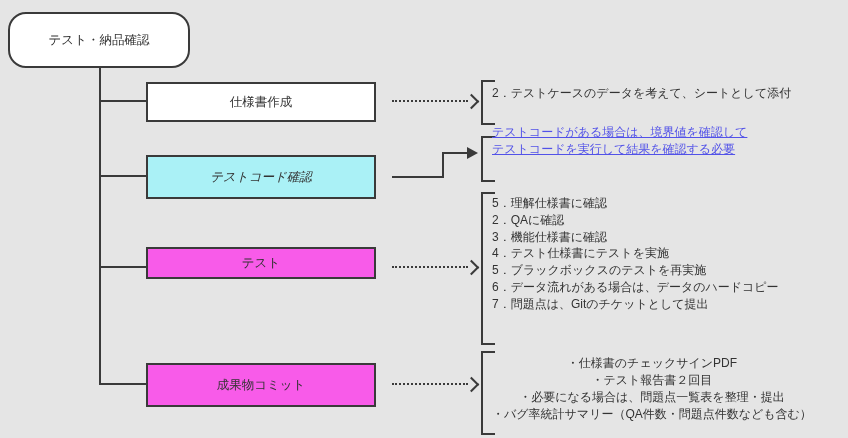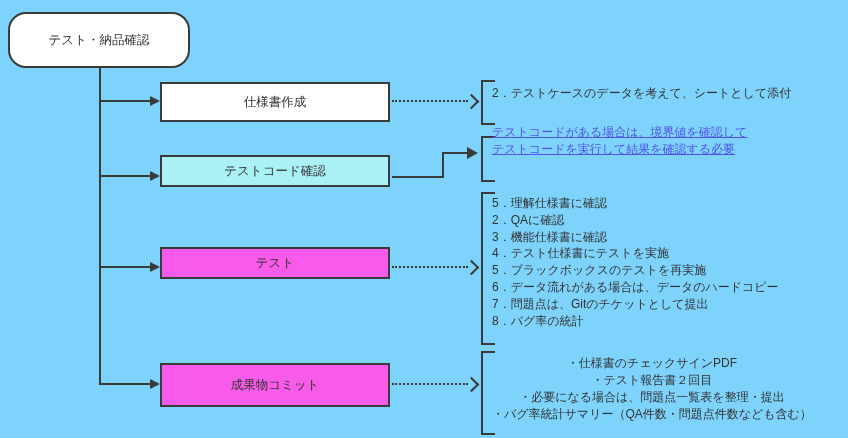--- a/index.html
+++ b/index.html
@@ -1,29 +1,29 @@
 <!DOCTYPE html>
 <html><head>
 <meta charset="utf-8">
 <style>
   html,body { margin:0; padding:0; background:#ffffff; }
   .canvas {
-    position:relative; width:848px; height:438px; background:#7dd3fc;
+    position:relative; width:848px; height:438px; background:#e5e5e5;
     font-family:"Liberation Sans","DejaVu Sans",sans-serif; overflow:hidden;
     color:#333333;
   }
   .node {
     position:absolute; box-sizing:border-box; border:2px solid #3a3a3a;
     display:flex; align-items:center; justify-content:center;
     font-size:12.5px; color:#333333; background:#ffffff; text-align:center;
   }
   .start { left:8px; top:12px; width:182px; height:56px; border-radius:18px; }
-  .step  { left:160px; width:230px; }
+  .step  { left:146px; width:230px; }
   .step1 { top:82px;  height:40px; }
-  .step2 { top:155px; height:32px; }
+  .step2 { top:155px; height:44px;font-style:italic; }
   .step3 { top:247px; height:32px; }
   .step4 { top:363px; height:44px; }
 
   .line { position:absolute; background:#3a3a3a; }
   .trunk { left:99px; top:68px; width:2px; height:317px; }
   .branch { height:2px; left:100px; width:50px; }
   .br1 { top:100px; } .br2 { top:175px; } .br3 { top:266px; } .br4 { top:383px; }
 
   .tri {
     position:absolute; width:0; height:0;
@@ -125,21 +125,20 @@
   </div>
 
   <div class="ann a3" style="color: rgb(51, 51, 51);">
     <div>5．理解仕様書に確認</div>
     <div>2．QAに確認</div>
     <div>3．機能仕様書に確認</div>
     <div>4．テスト仕様書にテストを実施</div>
     <div>5．ブラックボックスのテストを再実施</div>
     <div>6．データ流れがある場合は、データのハードコピー</div>
     <div>7．問題点は、Gitのチケットとして提出</div>
-    <div>8．バグ率の統計</div>
   </div>
 
   <div class="ann a4" style="color: rgb(51, 51, 51); text-align: center;">
     <div>・仕様書のチェックサインPDF</div>
     <div>・テスト報告書２回目</div>
     <div>・必要になる場合は、問題点一覧表を整理・提出</div>
     <div>・バグ率統計サマリー（QA件数・問題点件数なども含む）</div>
   </div>
 
 </div>

